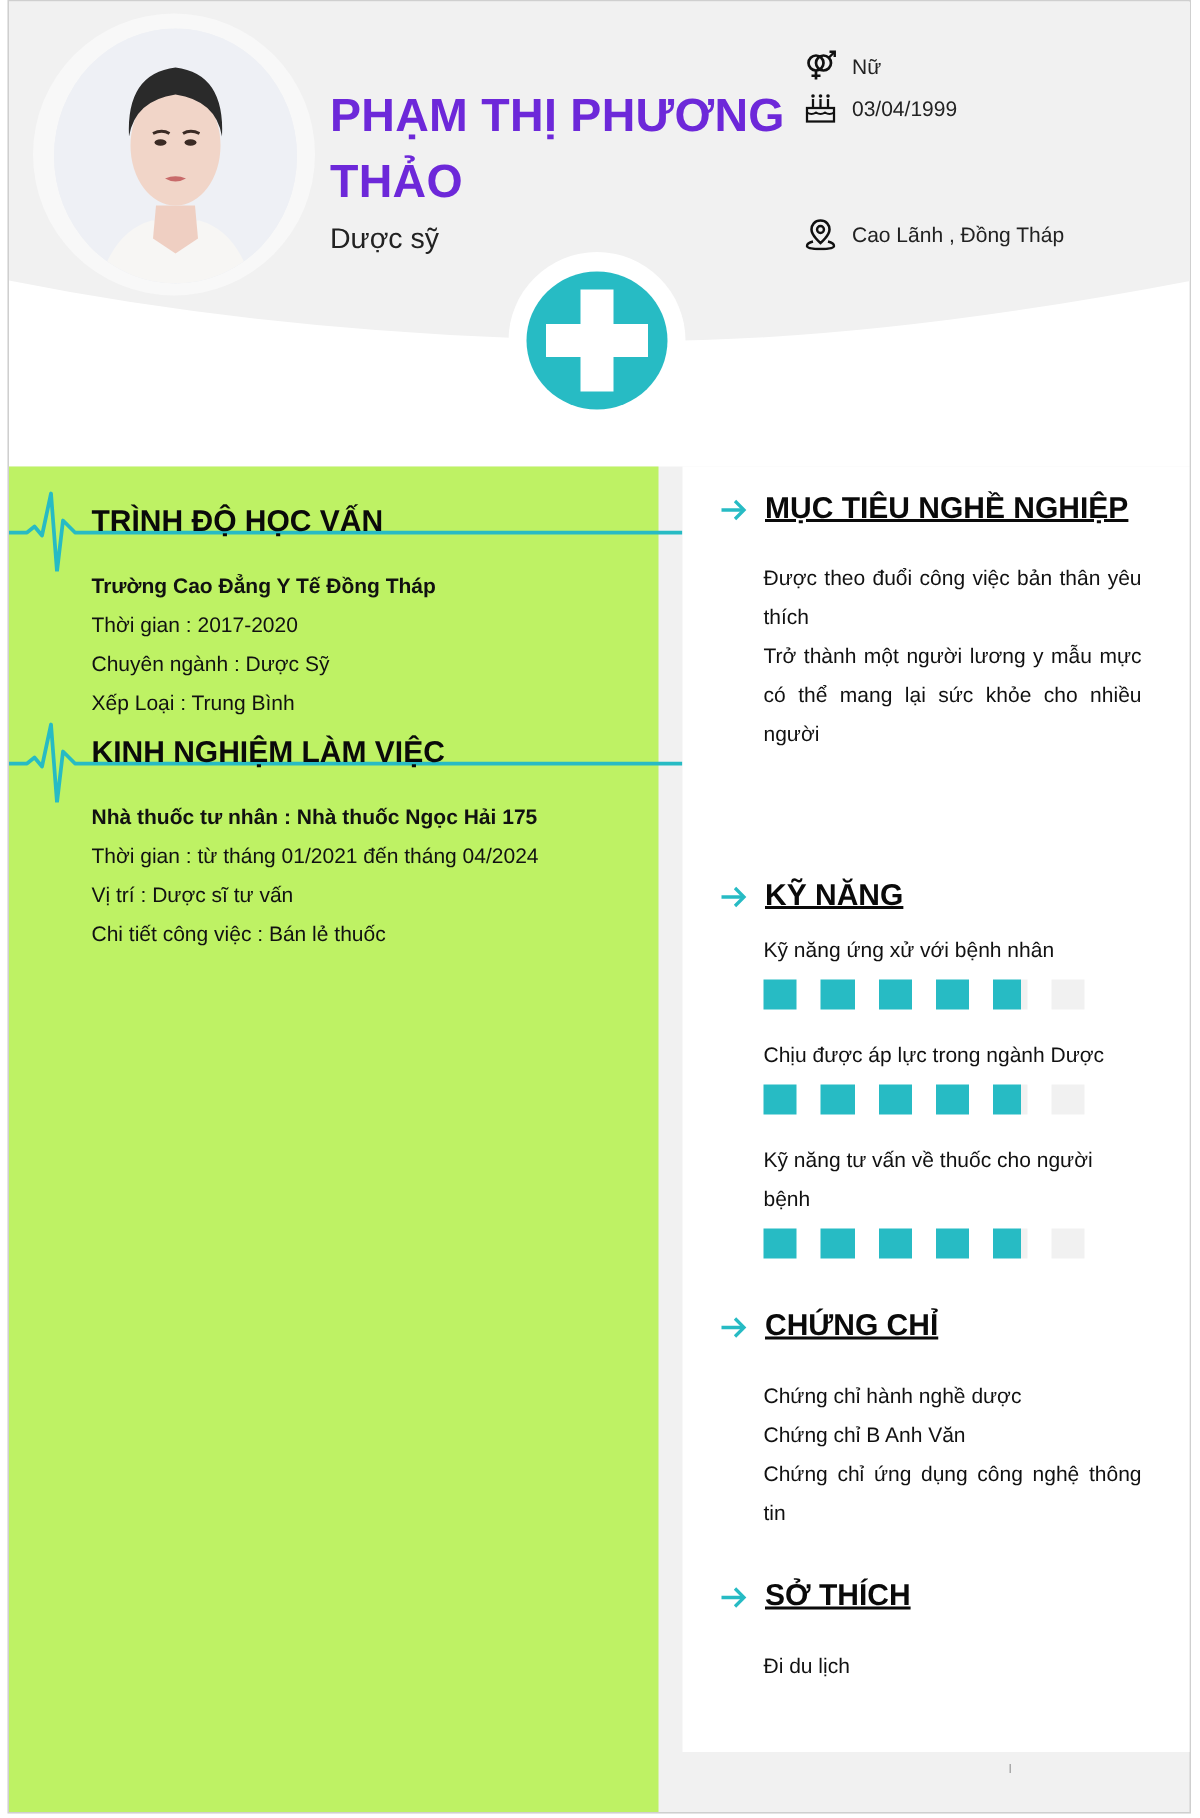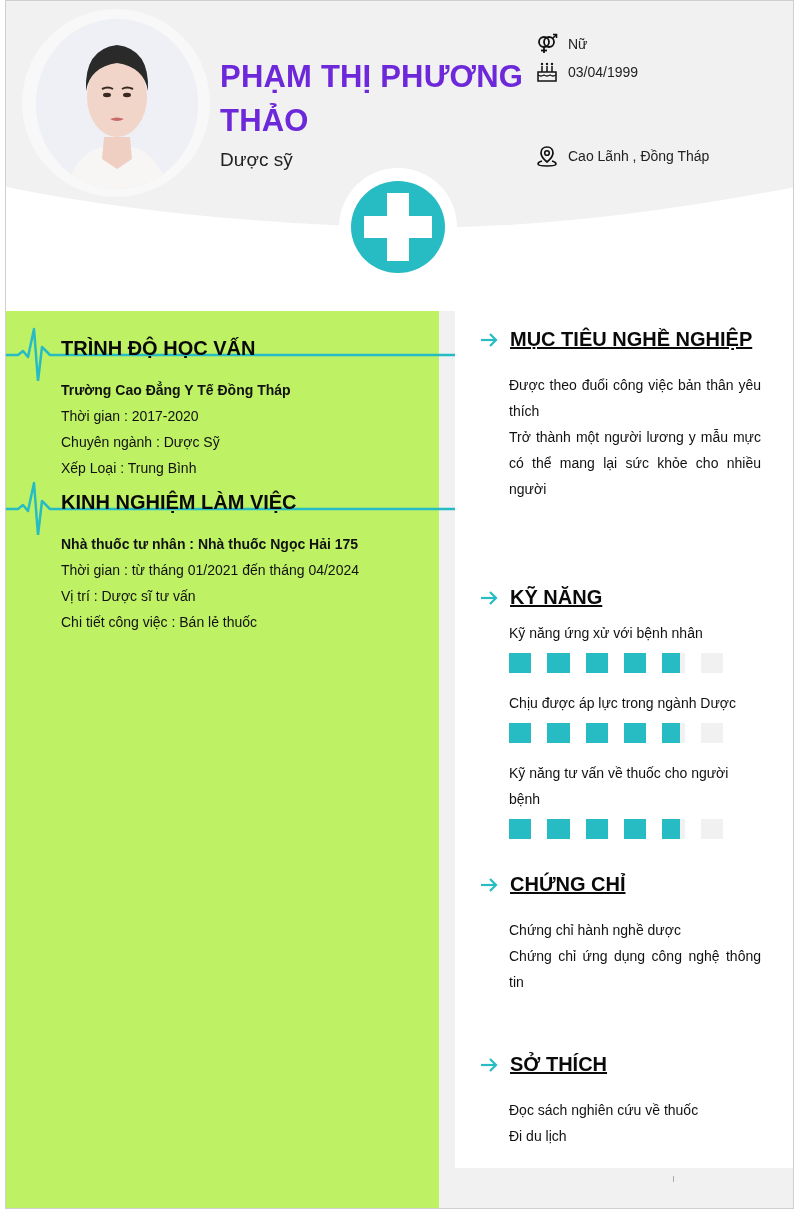--- a/index.html
+++ b/index.html
@@ -237,31 +237,31 @@
     </div>
 
     <div class="sec-right" style="top:562px;">
       <svg class="arrow" viewBox="0 0 20 20">
         <line x1="2" y1="10" x2="17" y2="10" stroke="#27bbc4" stroke-width="2.2"></line>
         <polyline points="11,4 17,10 11,16" fill="none" stroke="#27bbc4" stroke-width="2.2"></polyline>
       </svg>
       <h2>CHỨNG CHỈ</h2>
       <div class="body" style="top:44px;">
         <div class="para">Chứng chỉ hành nghề dược</div>
+        <div class="para">Chứng chỉ B Anh Văn</div>
         <div class="para">Chứng chỉ ứng dụng công nghệ thông tin</div>
       </div>
     </div>
 
     <div class="sec-right" style="top:742px;">
       <svg class="arrow" viewBox="0 0 20 20">
         <line x1="2" y1="10" x2="17" y2="10" stroke="#27bbc4" stroke-width="2.2"></line>
         <polyline points="11,4 17,10 11,16" fill="none" stroke="#27bbc4" stroke-width="2.2"></polyline>
       </svg>
       <h2>SỞ THÍCH</h2>
       <div class="body" style="top:44px;">
-        <div class="para">Đọc sách nghiên cứu về thuốc</div>
         <div class="para">Đi du lịch</div>
       </div>
     </div>
   </div>
 
   <div class="tick"></div>
 </div>
 
 </body></html>

